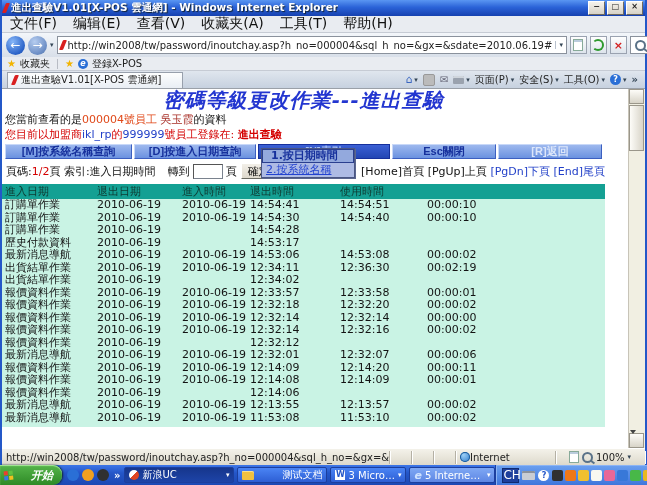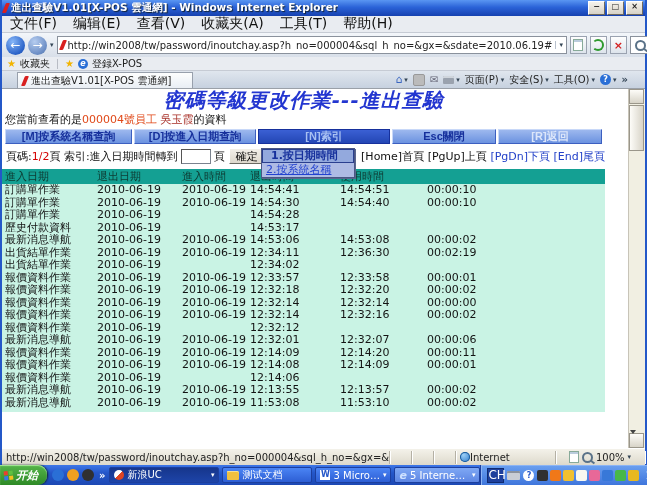--- a/index.html
+++ b/index.html
@@ -34,21 +34,21 @@
   .mag{width:7px;height:7px;border:2px solid #5a7288;border-radius:50%;position:relative;flex:0 0 auto;}
   .mag::after{content:"";position:absolute;width:5px;height:2px;background:#5a7288;right:-4px;bottom:-2px;transform:rotate(40deg);}
 
   
   .favbar{height:14px;background:#e9ecf1;border-bottom:1px solid #c6cbd4;display:flex;align-items:center;font-size:10px;color:#222;gap:4px;padding:0 5px;box-sizing:border-box;}
   .star{color:#f2b400;font-size:10px;}
   .vsep{width:1px;height:10px;background:#b8bcc4;margin:0 3px;}
   .e-ico{width:10px;height:10px;border-radius:50%;background:#2a6fd6;color:#fff;font-size:8px;line-height:10px;text-align:center;font-style:italic;font-weight:bold;}
 
   
-  .tabrow{height:17px;background:linear-gradient(#e0e6ee,#c6d1df);display:flex;align-items:flex-end;padding:0 15px;box-sizing:border-box;font-size:10px;color:#222;}
+  .tabrow{height:17px;background:linear-gradient(#e0e6ee,#c6d1df);display:flex;align-items:center;padding:0 5px;box-sizing:border-box;font-size:10px;color:#222;}
   .tab{width:176px;height:16px;background:linear-gradient(#fdfefe,#e9eef4);border:1px solid #98a0ac;border-bottom:none;display:flex;align-items:center;gap:4px;padding:0 5px;box-sizing:border-box;}
   .tab .t{white-space:nowrap;overflow:hidden;}
   .cmd-icons{margin-left:auto;display:flex;align-items:center;gap:5px;height:100%;padding-right:2px;}
   .cmd-item{display:flex;align-items:center;gap:2px;}
   .home-g{color:#3a66c0;font-size:11px;}
   .feed-ico{width:10px;height:10px;border-radius:2px;background:#bbb;border:1px solid #999;}
   .mail-g{color:#667;font-size:10px;}
   .print-ico{width:11px;height:8px;background:#9aa2ae;border-radius:1px;box-shadow:inset 0 2px 0 #cfd5dc;}
   .help-ico{width:11px;height:11px;border-radius:50%;background:#2a6fd6;color:#fff;font-size:8px;line-height:11px;text-align:center;font-weight:bold;}
   .chev{color:#345;font-size:10px;font-weight:bold;}
@@ -62,21 +62,21 @@
   .c-maroon{color:#a83028;}
   .c-blue{color:#2240c8;}
   .nav-btn-row{display:flex;gap:2px;margin:2px 0 0 3px;width:600px;}
   .nav-btn{height:15px;background:linear-gradient(#9db8ee,#6b92e0);border:1px solid #3c5fc0;border-top-color:#c8d8f8;border-left-color:#c8d8f8;color:#16309c;font-weight:bold;font-size:11px;display:flex;align-items:center;justify-content:center;box-sizing:border-box;white-space:nowrap;overflow:hidden;}
   .nav-btn:nth-of-type(1){width:127px;}
   .nav-btn:nth-of-type(2){width:122px;}
   .nav-btn:nth-of-type(3){width:132px;background:linear-gradient(#3b60d4,#2346b4);color:#a8c0f2;border-color:#16309c;}
   .nav-btn:nth-of-type(4){width:104px;}
   .nav-btn:nth-of-type(5){width:104px;color:#dce6fa;}
   .pager-row{display:flex;align-items:center;font-size:11px;margin:4px 0 0 4px;width:599px;height:16px;color:#111;white-space:nowrap;}
-  .goto-label{margin-left:0;}
+  .goto-label{margin-left:12px;}
   .goto-input{width:26px;height:13px;border:1px solid #7a828e;border-top-color:#555;border-left-color:#555;margin:0 3px;font-size:11px;padding:0 1px;}
   .ok-btn{margin-left:4px;background:linear-gradient(#f2efe8,#ddd8cc);border:1px solid;border-color:#fff #6a6a62 #6a6a62 #fff;font-size:11px;padding:0 6px;height:16px;font-family:inherit;}
   .keys{margin-left:auto;}
   .tbl-head{display:grid;grid-template-columns:92px 85px 68px 90px 87px 1fr;width:603px;background:#14a093;color:#0d3a32;font-size:11px;height:15px;align-items:center;margin-top:5px;font-weight:normal;}
   .tbl-head span{padding-left:3px;white-space:nowrap;overflow:hidden;}
   .tbl-body{width:603px;background:#c9f3e4;padding-bottom:3px;}
   .trow{display:grid;grid-template-columns:92px 85px 68px 90px 87px 1fr;height:12.5px;line-height:12.5px;font-size:11px;color:#131313;}
   .trow span{padding-left:3px;white-space:nowrap;overflow:hidden;}
   
   .index-menu{position:absolute;left:259px;top:59px;width:92px;background:#aebbe4;border:1px solid #4a5684;box-shadow:1px 1px 0 #5a668f;font-size:11px;z-index:5;}
@@ -95,31 +95,31 @@
   .statusbar{height:17px;background:linear-gradient(#f4f2ea,#ddd9cc);display:flex;align-items:center;font-size:10px;color:#222;border-top:1px solid #fff;box-sizing:border-box;}
   .st-seg{height:13px;border-right:1px solid #b4b0a4;box-shadow:1px 0 0 #fff;display:flex;align-items:center;padding:0 4px;box-sizing:border-box;}
   .st-url{flex:0 0 388px;overflow:hidden;white-space:nowrap;}
   .st-empty{flex:0 0 22px;}
   .st-zone{flex:0 0 100px;}
   .globe{width:10px;height:10px;border-radius:50%;background:radial-gradient(circle at 35% 30%,#9cd0f8,#2a78c8);box-shadow:inset 0 0 0 1px #1a5a9a;}
   .st-zoom{margin-left:auto;border-right:none;gap:3px;flex:0 0 80px;}
 
   
   .taskbar{position:absolute;left:0;bottom:0;width:647px;height:20px;background:linear-gradient(#3d76e8,#2456c8 40%,#1c48b4);display:flex;align-items:center;}
-  .start{height:20px;background:linear-gradient(#55b54a,#2e8a26);border-radius:0 9px 9px 0;color:#fff;font-weight:bold;font-style:italic;font-size:11px;display:flex;align-items:center;gap:3px;padding:0 9px 0 4px;box-shadow:inset 0 1px 1px #a8e89a,1px 0 2px #123;flex:0 0 auto;}
+  .start{height:20px;background:linear-gradient(#55b54a,#2e8a26);border-radius:0 9px 9px 0;color:#fff;font-weight:bold;font-style:italic;font-size:11px;display:flex;align-items:center;gap:18px;padding:0 9px 0 4px;box-shadow:inset 0 1px 1px #a8e89a,1px 0 2px #123;flex:0 0 auto;}
   .winflag{display:grid;grid-template-columns:4px 4px;grid-gap:1px;transform:rotate(-6deg);}
   .winflag i{width:4px;height:4px;display:block;}
   .qlaunch{display:flex;align-items:center;gap:3px;padding:0 5px;flex:0 0 auto;}
   .ql-ico{width:12px;height:12px;border-radius:50%;}
   .tasks{display:flex;gap:3px;flex:0 0 auto;}
   .task{height:16px;border-radius:2px;background:linear-gradient(#4a84f4,#2d5ed4);border:1px solid #1c3f9e;color:#fff;font-size:10px;display:flex;align-items:center;gap:3px;padding:0 4px;box-sizing:border-box;overflow:hidden;white-space:nowrap;}
   .task.pressed{background:linear-gradient(#16368c,#1d44a8);}
   .task.lighter{background:linear-gradient(#7fa8f4,#5d86e4);}
   .t-sina{width:110px;}
-  .t-doc{width:90px;}
+  .t-doc{width:90px;justify-content:space-between;}
   .t-word{width:76px;}
   .t-ie{width:86px;}
   .task .lbl{overflow:hidden;text-overflow:ellipsis;}
   .task .caret{margin-left:auto;font-size:7px;}
   .sina-ico{width:10px;height:10px;border-radius:50%;background:linear-gradient(135deg,#fff 45%,#d42 45%);flex:0 0 auto;}
   .folder-ico{width:12px;height:9px;background:#f0c040;border-radius:1px 2px 1px 1px;box-shadow:inset 0 1px 0 #f8e090;flex:0 0 auto;}
   .word-ico{width:10px;height:10px;background:#fff;color:#2456c8;font-weight:bold;font-size:8px;line-height:10px;text-align:center;flex:0 0 auto;}
   .ie-ico{color:#cfe2ff;font-style:italic;font-weight:bold;font-size:11px;flex:0 0 auto;}
   .tray{margin-left:auto;height:20px;background:linear-gradient(#6ba0f0,#3f76dc);border-left:1px solid #1c3f9e;box-shadow:inset 1px 1px 0 #8cb4f4;display:flex;align-items:center;gap:3px;padding:0 4px 0 6px;}
   .ch-box{width:15px;height:13px;background:#1d3f9c;border:1px solid #0f2a70;color:#fff;font-size:12px;line-height:13px;text-align:center;}
@@ -228,20 +228,23 @@
       </span>
     </div>
 
     <div class="content">
       <div class="page-heading">密碼等級更改作業---進出查驗</div>
 
       <div class="info-row">
         <span>
           <span>您當前查看的是</span><span class="c-orange">000004號員工</span><span class="c-maroon"> 吳玉霞</span><span>的資料</span>
         </span>
+        <span>
+          <span class="c-red">您目前以加盟商</span><span class="c-blue">ikl_rp</span><span class="c-red">的</span><span class="c-blue">999999</span><span class="c-red">號員工登錄在: </span><span class="c-red" style="font-weight:bold">進出查驗</span>
+        </span>
       </div>
 
       <div class="nav-btn-row">
 
       <button class="nav-btn">[M]按系統名稱查詢</button>
           <button class="nav-btn">[D]按進入日期查詢</button>
           <button class="nav-btn">[N]索引</button>
           <button class="nav-btn">Esc關閉</button>
           <button class="nav-btn">[R]返回</button>
         </div>

